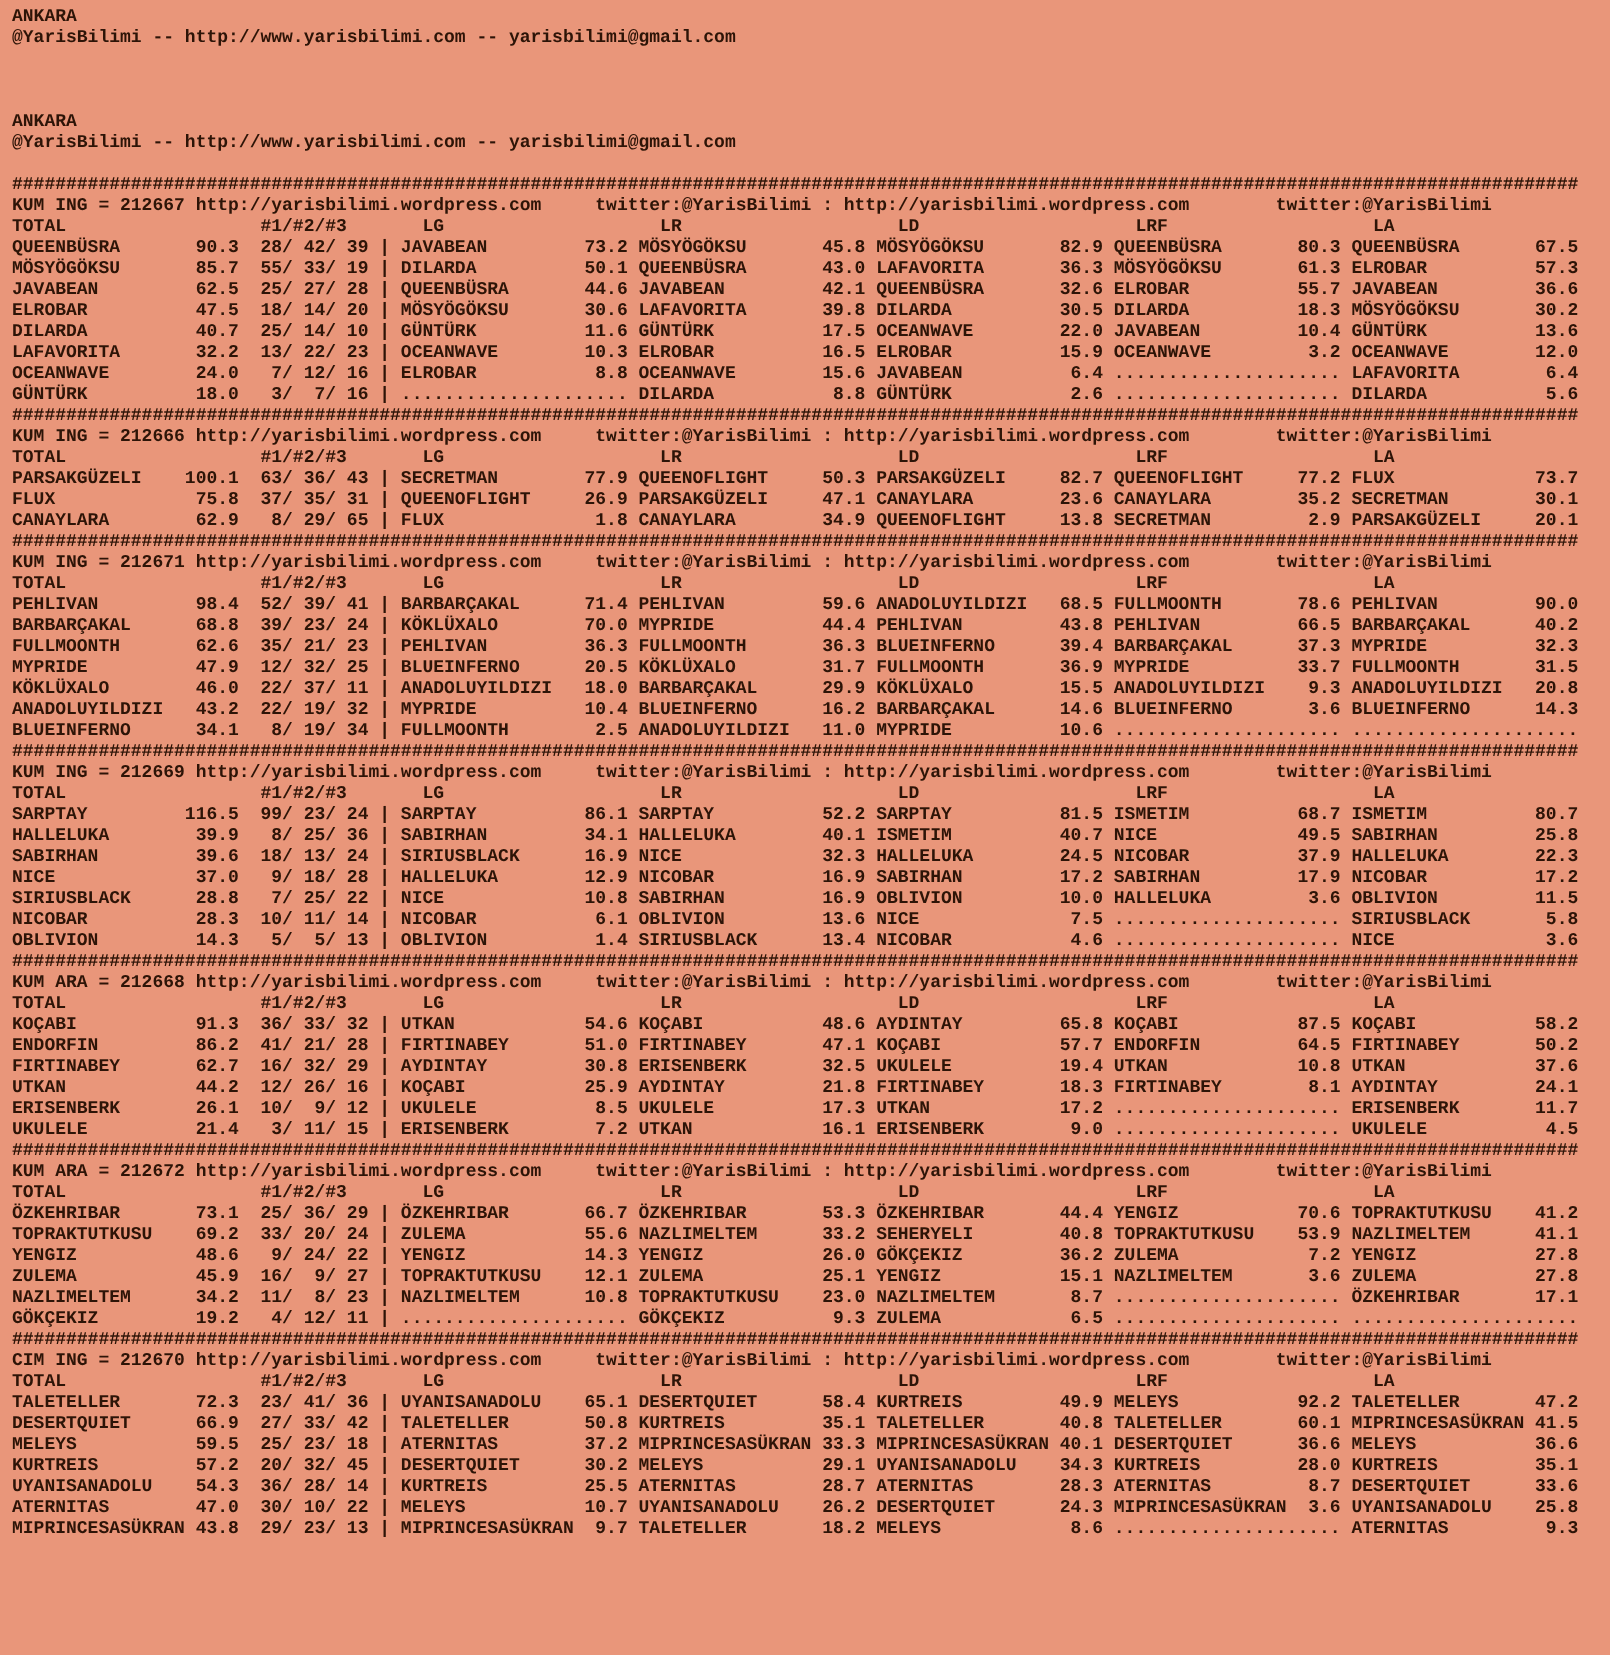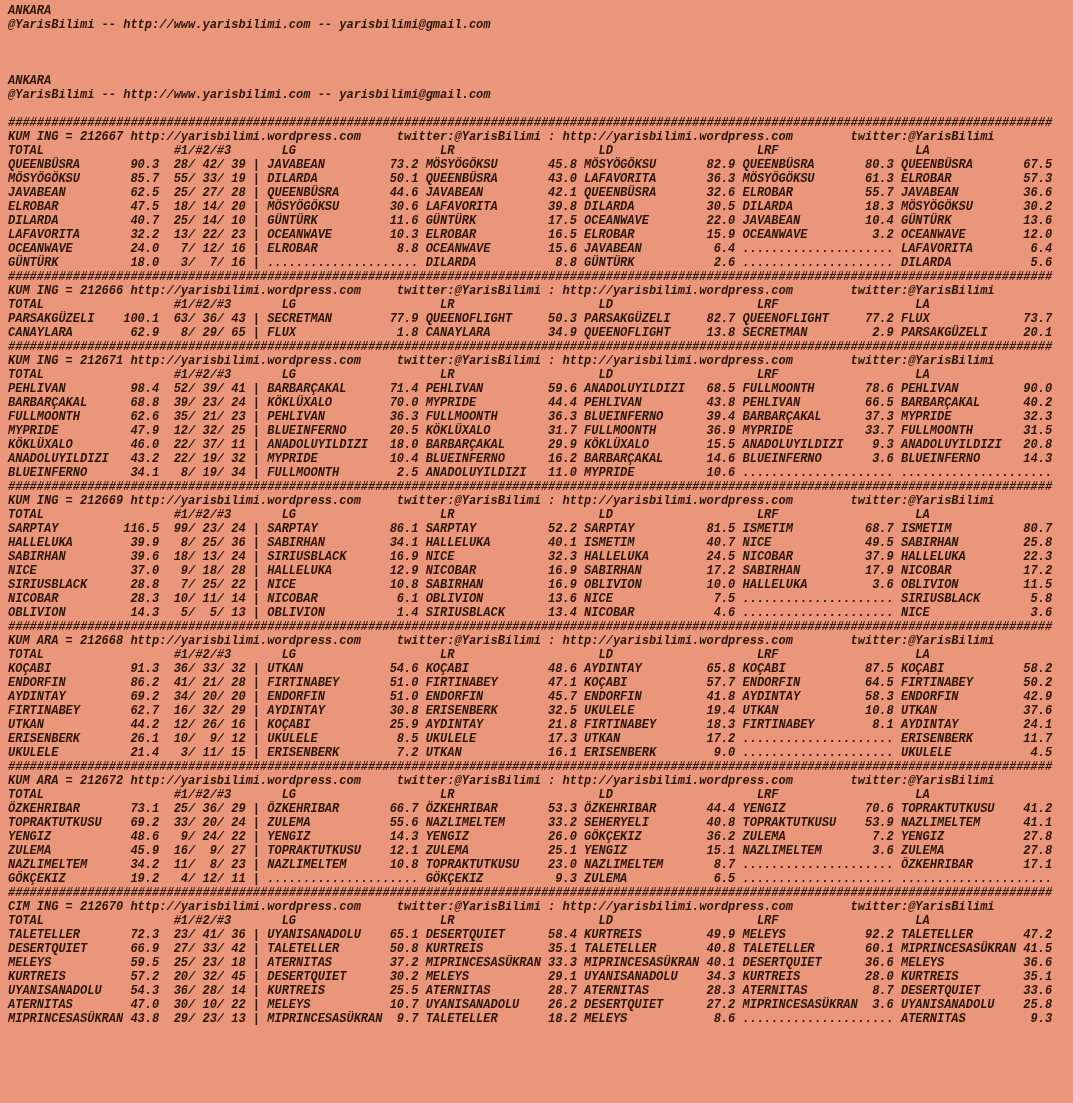--- a/index.html
+++ b/index.html
@@ -6,21 +6,20 @@
   body{
     width:1073px;height:1103px;overflow:hidden;
     background:#E9967A;
   }
   #page{
     padding:4px 0 0 8px;
     font-family:"Liberation Mono","DejaVu Sans Mono",monospace;
     font-size:12px;font-weight:bold;
     line-height:14px;
     color:#2D1407;
-    font-style:italic;
   }
   .ln{height:14px;white-space:pre;}
 </style>
 </head>
 <body>
 
 <div id="page">
   <div class="ln">ANKARA</div>
   <div class="ln">@YarisBilimi -- http://www.yarisbilimi.com -- yarisbilimi@gmail.com</div>
   <div class="ln"></div>
@@ -38,20 +37,21 @@
       <div class="ln">JAVABEAN         62.5  25/ 27/ 28 | QUEENBÜSRA       44.6 JAVABEAN         42.1 QUEENBÜSRA       32.6 ELROBAR          55.7 JAVABEAN         36.6</div>
       <div class="ln">ELROBAR          47.5  18/ 14/ 20 | MÖSYÖGÖKSU       30.6 LAFAVORITA       39.8 DILARDA          30.5 DILARDA          18.3 MÖSYÖGÖKSU       30.2</div>
       <div class="ln">DILARDA          40.7  25/ 14/ 10 | GÜNTÜRK          11.6 GÜNTÜRK          17.5 OCEANWAVE        22.0 JAVABEAN         10.4 GÜNTÜRK          13.6</div>
       <div class="ln">LAFAVORITA       32.2  13/ 22/ 23 | OCEANWAVE        10.3 ELROBAR          16.5 ELROBAR          15.9 OCEANWAVE         3.2 OCEANWAVE        12.0</div>
       <div class="ln">OCEANWAVE        24.0   7/ 12/ 16 | ELROBAR           8.8 OCEANWAVE        15.6 JAVABEAN          6.4 ..................... LAFAVORITA        6.4</div>
       <div class="ln">GÜNTÜRK          18.0   3/  7/ 16 | ..................... DILARDA           8.8 GÜNTÜRK           2.6 ..................... DILARDA           5.6</div>
       <div class="ln">#################################################################################################################################################</div>
       <div class="ln">KUM ING = 212666 http://yarisbilimi.wordpress.com     twitter:@YarisBilimi : http://yarisbilimi.wordpress.com        twitter:@YarisBilimi</div>
       <div class="ln">TOTAL                  #1/#2/#3       LG                    LR                    LD                    LRF                   LA</div>
       <div class="ln">PARSAKGÜZELI    100.1  63/ 36/ 43 | SECRETMAN        77.9 QUEENOFLIGHT     50.3 PARSAKGÜZELI     82.7 QUEENOFLIGHT     77.2 FLUX             73.7</div>
+      <div class="ln">FLUX             75.8  37/ 35/ 31 | QUEENOFLIGHT     26.9 PARSAKGÜZELI     47.1 CANAYLARA        23.6 CANAYLARA        35.2 SECRETMAN        30.1</div>
       <div class="ln">CANAYLARA        62.9   8/ 29/ 65 | FLUX              1.8 CANAYLARA        34.9 QUEENOFLIGHT     13.8 SECRETMAN         2.9 PARSAKGÜZELI     20.1</div>
       <div class="ln">#################################################################################################################################################</div>
       <div class="ln">KUM ING = 212671 http://yarisbilimi.wordpress.com     twitter:@YarisBilimi : http://yarisbilimi.wordpress.com        twitter:@YarisBilimi</div>
       <div class="ln">TOTAL                  #1/#2/#3       LG                    LR                    LD                    LRF                   LA</div>
       <div class="ln">PEHLIVAN         98.4  52/ 39/ 41 | BARBARÇAKAL      71.4 PEHLIVAN         59.6 ANADOLUYILDIZI   68.5 FULLMOONTH       78.6 PEHLIVAN         90.0</div>
       <div class="ln">BARBARÇAKAL      68.8  39/ 23/ 24 | KÖKLÜXALO        70.0 MYPRIDE          44.4 PEHLIVAN         43.8 PEHLIVAN         66.5 BARBARÇAKAL      40.2</div>
       <div class="ln">FULLMOONTH       62.6  35/ 21/ 23 | PEHLIVAN         36.3 FULLMOONTH       36.3 BLUEINFERNO      39.4 BARBARÇAKAL      37.3 MYPRIDE          32.3</div>
       <div class="ln">MYPRIDE          47.9  12/ 32/ 25 | BLUEINFERNO      20.5 KÖKLÜXALO        31.7 FULLMOONTH       36.9 MYPRIDE          33.7 FULLMOONTH       31.5</div>
       <div class="ln">KÖKLÜXALO        46.0  22/ 37/ 11 | ANADOLUYILDIZI   18.0 BARBARÇAKAL      29.9 KÖKLÜXALO        15.5 ANADOLUYILDIZI    9.3 ANADOLUYILDIZI   20.8</div>
       <div class="ln">ANADOLUYILDIZI   43.2  22/ 19/ 32 | MYPRIDE          10.4 BLUEINFERNO      16.2 BARBARÇAKAL      14.6 BLUEINFERNO       3.6 BLUEINFERNO      14.3</div>
@@ -64,21 +64,20 @@
       <div class="ln">SABIRHAN         39.6  18/ 13/ 24 | SIRIUSBLACK      16.9 NICE             32.3 HALLELUKA        24.5 NICOBAR          37.9 HALLELUKA        22.3</div>
       <div class="ln">NICE             37.0   9/ 18/ 28 | HALLELUKA        12.9 NICOBAR          16.9 SABIRHAN         17.2 SABIRHAN         17.9 NICOBAR          17.2</div>
       <div class="ln">SIRIUSBLACK      28.8   7/ 25/ 22 | NICE             10.8 SABIRHAN         16.9 OBLIVION         10.0 HALLELUKA         3.6 OBLIVION         11.5</div>
       <div class="ln">NICOBAR          28.3  10/ 11/ 14 | NICOBAR           6.1 OBLIVION         13.6 NICE              7.5 ..................... SIRIUSBLACK       5.8</div>
       <div class="ln">OBLIVION         14.3   5/  5/ 13 | OBLIVION          1.4 SIRIUSBLACK      13.4 NICOBAR           4.6 ..................... NICE              3.6</div>
       <div class="ln">#################################################################################################################################################</div>
       <div class="ln">KUM ARA = 212668 http://yarisbilimi.wordpress.com     twitter:@YarisBilimi : http://yarisbilimi.wordpress.com        twitter:@YarisBilimi</div>
       <div class="ln">TOTAL                  #1/#2/#3       LG                    LR                    LD                    LRF                   LA</div>
       <div class="ln">KOÇABI           91.3  36/ 33/ 32 | UTKAN            54.6 KOÇABI           48.6 AYDINTAY         65.8 KOÇABI           87.5 KOÇABI           58.2</div>
       <div class="ln">ENDORFIN         86.2  41/ 21/ 28 | FIRTINABEY       51.0 FIRTINABEY       47.1 KOÇABI           57.7 ENDORFIN         64.5 FIRTINABEY       50.2</div>
-      <div class="ln">AYDINTAY         69.2  34/ 20/ 20 | ENDORFIN         51.0 ENDORFIN         45.7 ENDORFIN         41.8 AYDINTAY         58.3 ENDORFIN         42.9</div>
       <div class="ln">FIRTINABEY       62.7  16/ 32/ 29 | AYDINTAY         30.8 ERISENBERK       32.5 UKULELE          19.4 UTKAN            10.8 UTKAN            37.6</div>
       <div class="ln">UTKAN            44.2  12/ 26/ 16 | KOÇABI           25.9 AYDINTAY         21.8 FIRTINABEY       18.3 FIRTINABEY        8.1 AYDINTAY         24.1</div>
       <div class="ln">ERISENBERK       26.1  10/  9/ 12 | UKULELE           8.5 UKULELE          17.3 UTKAN            17.2 ..................... ERISENBERK       11.7</div>
       <div class="ln">UKULELE          21.4   3/ 11/ 15 | ERISENBERK        7.2 UTKAN            16.1 ERISENBERK        9.0 ..................... UKULELE           4.5</div>
       <div class="ln">#################################################################################################################################################</div>
       <div class="ln">KUM ARA = 212672 http://yarisbilimi.wordpress.com     twitter:@YarisBilimi : http://yarisbilimi.wordpress.com        twitter:@YarisBilimi</div>
       <div class="ln">TOTAL                  #1/#2/#3       LG                    LR                    LD                    LRF                   LA</div>
       <div class="ln">ÖZKEHRIBAR       73.1  25/ 36/ 29 | ÖZKEHRIBAR       66.7 ÖZKEHRIBAR       53.3 ÖZKEHRIBAR       44.4 YENGIZ           70.6 TOPRAKTUTKUSU    41.2</div>
       <div class="ln">TOPRAKTUTKUSU    69.2  33/ 20/ 24 | ZULEMA           55.6 NAZLIMELTEM      33.2 SEHERYELI        40.8 TOPRAKTUTKUSU    53.9 NAZLIMELTEM      41.1</div>
       <div class="ln">YENGIZ           48.6   9/ 24/ 22 | YENGIZ           14.3 YENGIZ           26.0 GÖKÇEKIZ         36.2 ZULEMA            7.2 YENGIZ           27.8</div>
@@ -86,16 +85,16 @@
       <div class="ln">NAZLIMELTEM      34.2  11/  8/ 23 | NAZLIMELTEM      10.8 TOPRAKTUTKUSU    23.0 NAZLIMELTEM       8.7 ..................... ÖZKEHRIBAR       17.1</div>
       <div class="ln">GÖKÇEKIZ         19.2   4/ 12/ 11 | ..................... GÖKÇEKIZ          9.3 ZULEMA            6.5 ..................... .....................</div>
       <div class="ln">#################################################################################################################################################</div>
       <div class="ln">CIM ING = 212670 http://yarisbilimi.wordpress.com     twitter:@YarisBilimi : http://yarisbilimi.wordpress.com        twitter:@YarisBilimi</div>
       <div class="ln">TOTAL                  #1/#2/#3       LG                    LR                    LD                    LRF                   LA</div>
       <div class="ln">TALETELLER       72.3  23/ 41/ 36 | UYANISANADOLU    65.1 DESERTQUIET      58.4 KURTREIS         49.9 MELEYS           92.2 TALETELLER       47.2</div>
       <div class="ln">DESERTQUIET      66.9  27/ 33/ 42 | TALETELLER       50.8 KURTREIS         35.1 TALETELLER       40.8 TALETELLER       60.1 MIPRINCESASÜKRAN 41.5</div>
       <div class="ln">MELEYS           59.5  25/ 23/ 18 | ATERNITAS        37.2 MIPRINCESASÜKRAN 33.3 MIPRINCESASÜKRAN 40.1 DESERTQUIET      36.6 MELEYS           36.6</div>
       <div class="ln">KURTREIS         57.2  20/ 32/ 45 | DESERTQUIET      30.2 MELEYS           29.1 UYANISANADOLU    34.3 KURTREIS         28.0 KURTREIS         35.1</div>
       <div class="ln">UYANISANADOLU    54.3  36/ 28/ 14 | KURTREIS         25.5 ATERNITAS        28.7 ATERNITAS        28.3 ATERNITAS         8.7 DESERTQUIET      33.6</div>
-      <div class="ln">ATERNITAS        47.0  30/ 10/ 22 | MELEYS           10.7 UYANISANADOLU    26.2 DESERTQUIET      27.2 MIPRINCESASÜKRAN  3.6 UYANISANADOLU    25.8</div>
+      <div class="ln">ATERNITAS        47.0  30/ 10/ 22 | MELEYS           10.7 UYANISANADOLU    26.2 DESERTQUIET      24.3 MIPRINCESASÜKRAN  3.6 UYANISANADOLU    25.8</div>
       <div class="ln">MIPRINCESASÜKRAN 43.8  29/ 23/ 13 | MIPRINCESASÜKRAN  9.7 TALETELLER       18.2 MELEYS            8.6 ..................... ATERNITAS         9.3</div>
     </div>
 </div>
 
 </body></html>

